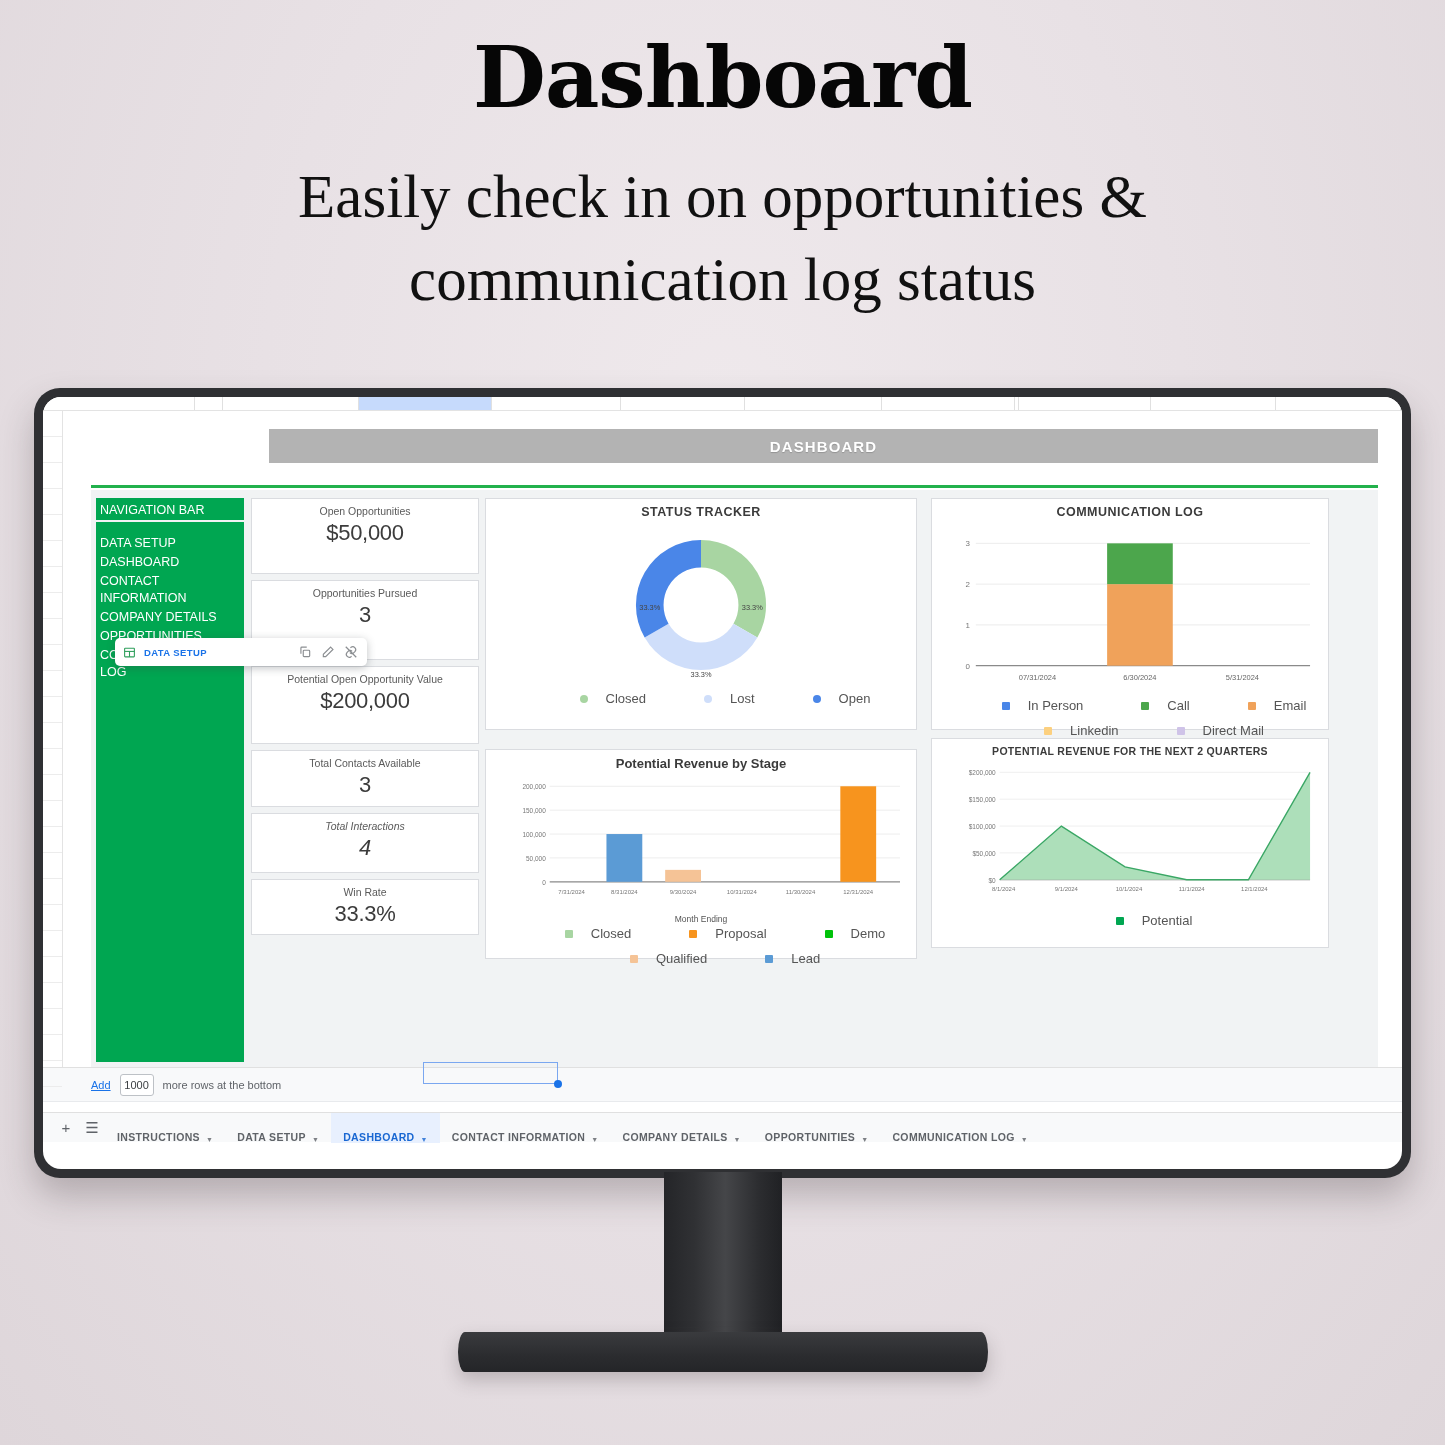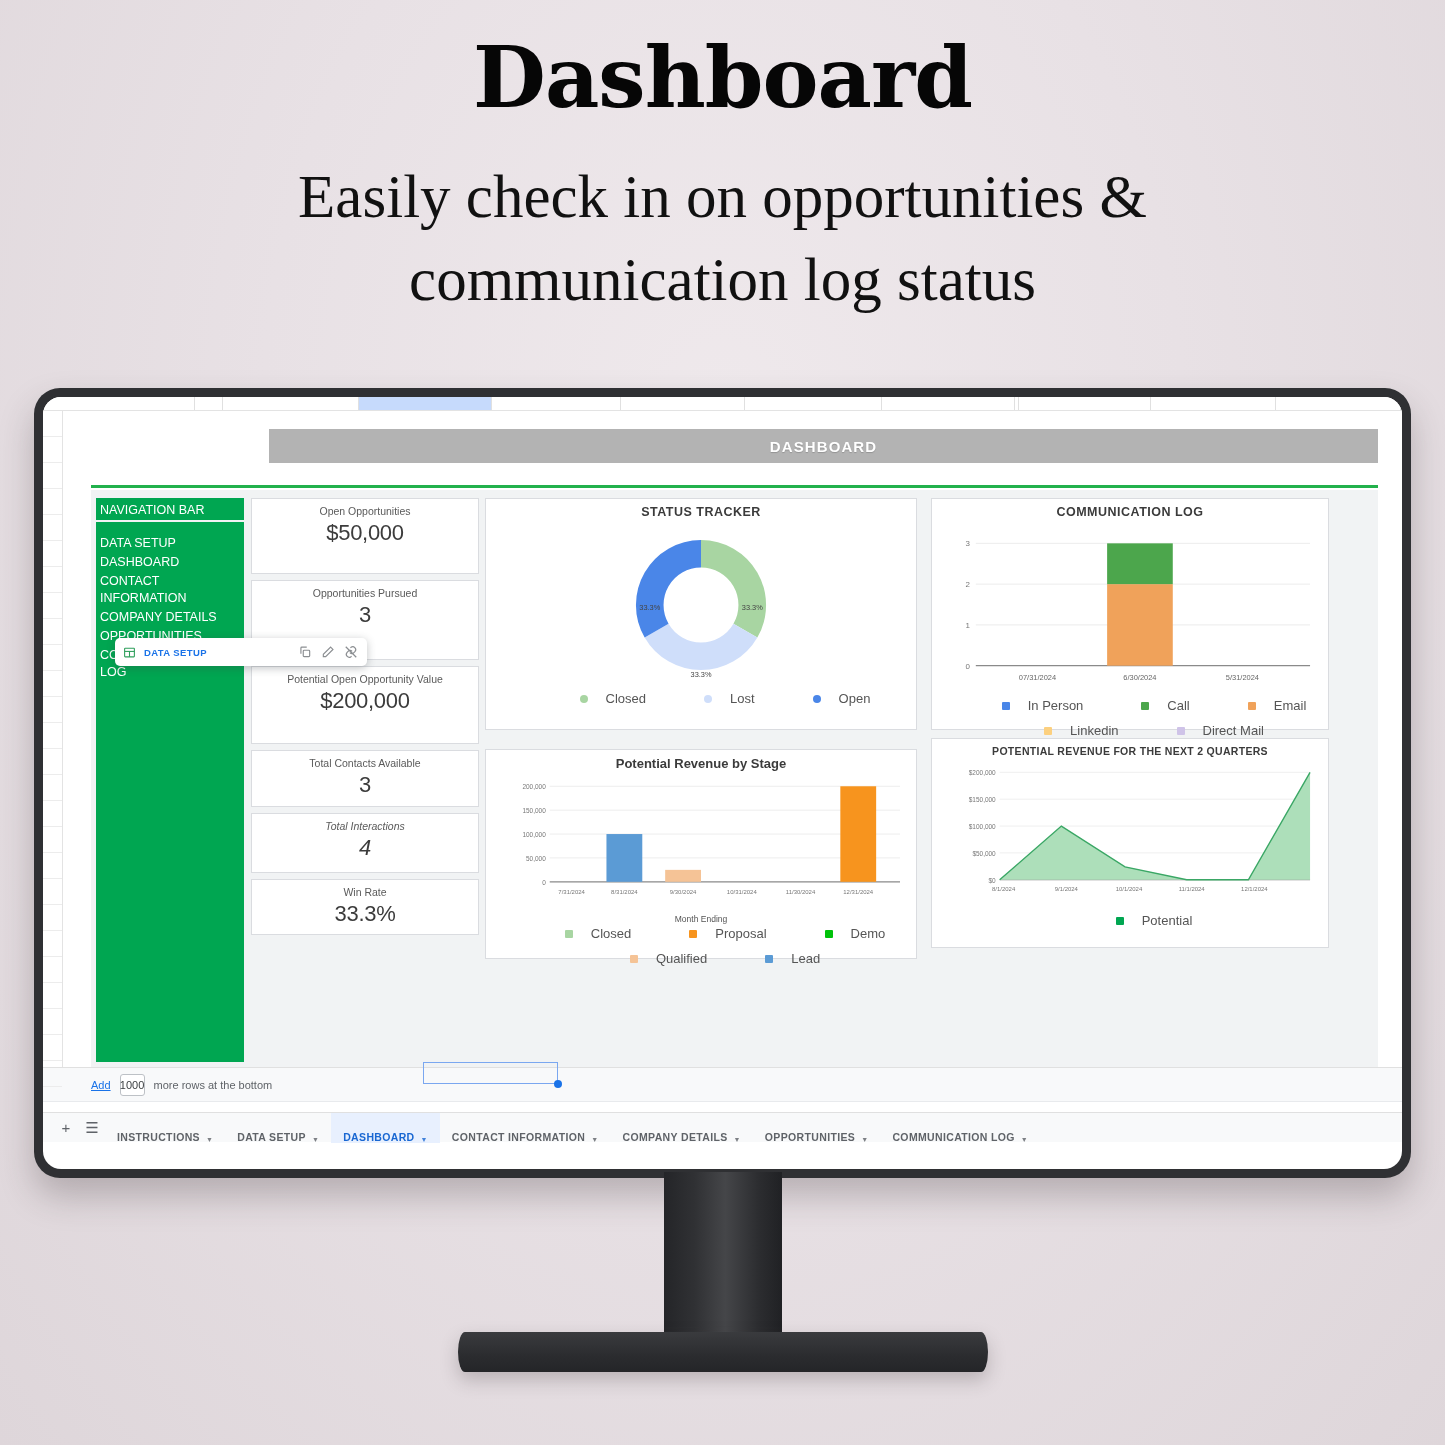--- a/index.html
+++ b/index.html
@@ -154,21 +154,21 @@
   .axis-label { text-align: center; font-size: 8.5px; color: #555; margin-top: 1px; }
 
   
   .addrow {
     height: 34px; background: #f8f9fa; border-top: 1px solid #e0e0e0;
     display: flex; align-items: center; gap: 9px; padding-left: 48px;
     font-size: 11px; color: #5f6368;
   }
   .addrow .add-link { color: #1a73e8; font-weight: 500; cursor: pointer; text-decoration: underline; }
   .addrow .rows-box {
-    width: 25px; height: 22px; border: 1px solid #bdc1c6; border-radius: 3px;
+    width: 34px; height: 22px; border: 1px solid #bdc1c6; border-radius: 3px;
     display: flex; align-items: center; justify-content: center; font-size: 11px; color: #3c4043;
     background: #fff;
   }
   .hscroll { height: 11px; background: #fff; border-top: 1px solid #e8eaed; }
 
   
   .tabstrip {
     height: 30px; background: #f8f9fa; border-top: 1px solid #e0e0e0;
     display: flex; align-items: center; padding-left: 10px; gap: 0;
   }

